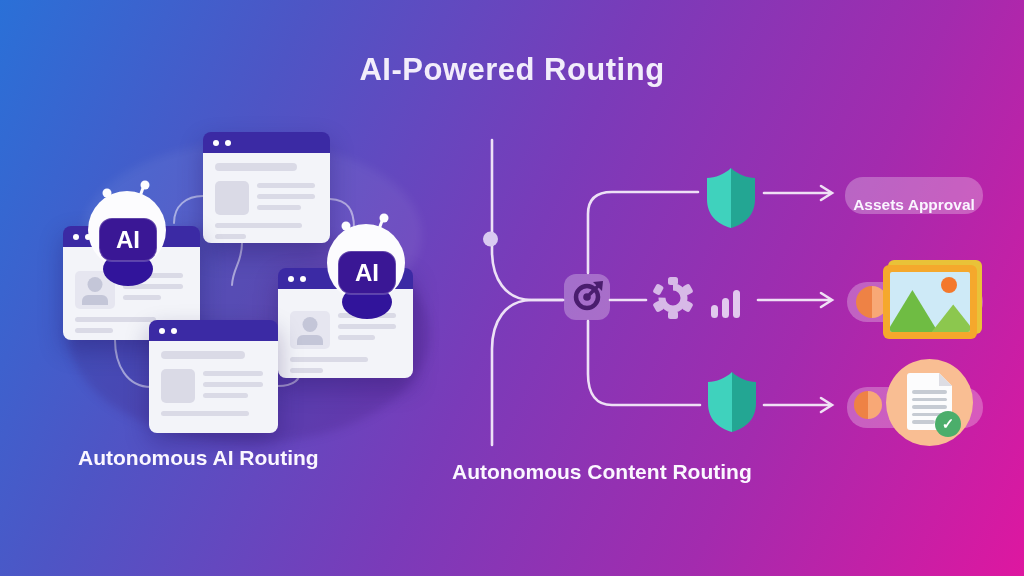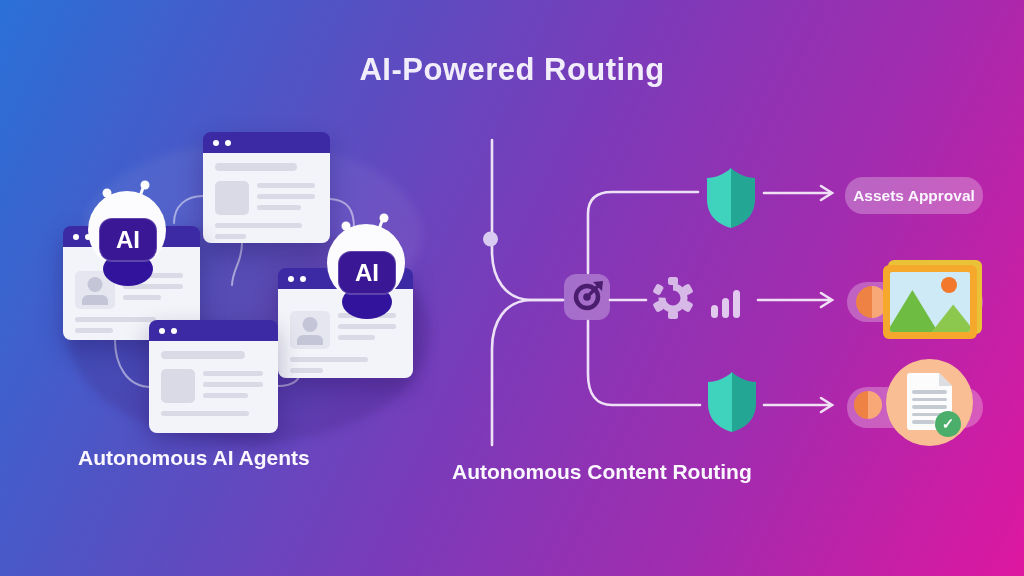--- a/index.html
+++ b/index.html
@@ -37,21 +37,21 @@
   .ph-avatar .body{ position:absolute; bottom:4px; left:50%; transform:translateX(-50%); width:26px; height:10px; border-radius:6px 6px 0 0; background:#C4C6D8; }
   .ph-lines{ flex:1; display:flex; flex-direction:column; gap:6px; padding-top:2px; }
   .ph-line{ height:5px; border-radius:3px; background:#DADAE6; }
 
   
   .robot{ position:absolute; }
 
   
   .pill{ position:absolute; background:rgba(255,255,255,0.27); border-radius:20px; }
   .pill-assets{ left:845px; top:177px; width:138px; height:37px; border-radius:18px;
-    display:flex; align-items:center; justify-content:center;
+    display:flex; align-items:flex-end; justify-content:center;
     font-size:15.5px; font-weight:600; color:#FAF5FF; }
   .pill-image{ left:847px; top:282px; width:136px; height:40px; }
   .pill-doc{ left:847px; top:387px; width:136px; height:41px; }
   .orange-dot{ position:absolute; border-radius:50%; background:linear-gradient(90deg,#EE8245 50%,#F8A876 50%); }
   .od-mid{ left:856px; top:286px; width:32px; height:32px; }
   .od-bot{ left:854px; top:391px; width:28px; height:28px; }
 
   .photo{ position:absolute; left:883px; top:265px; width:94px; height:74px; }
   .photo .back{ position:absolute; left:5px; top:-5px; width:94px; height:74px; background:#E9C238; border-radius:6px; }
   .photo .frame{ position:absolute; inset:0; background:#F5A82C; border-radius:6px; }
@@ -280,16 +280,16 @@
   <div class="doc">
     <div class="doc-line"></div>
     <div class="doc-line"></div>
     <div class="doc-line"></div>
     <div class="doc-line"></div>
     <div class="doc-line short"></div>
   </div>
   <div class="check">✓</div>
 
   <div class="page-title">AI-Powered Routing</div>
-  <div class="section-label label-agents">Autonomous AI Agents</div>
+  <div class="section-label label-agents">Autonomous AI Routing</div>
   <div class="section-label label-routing">Autonomous Content Routing</div>
 
 </div>
 
 </body></html>

